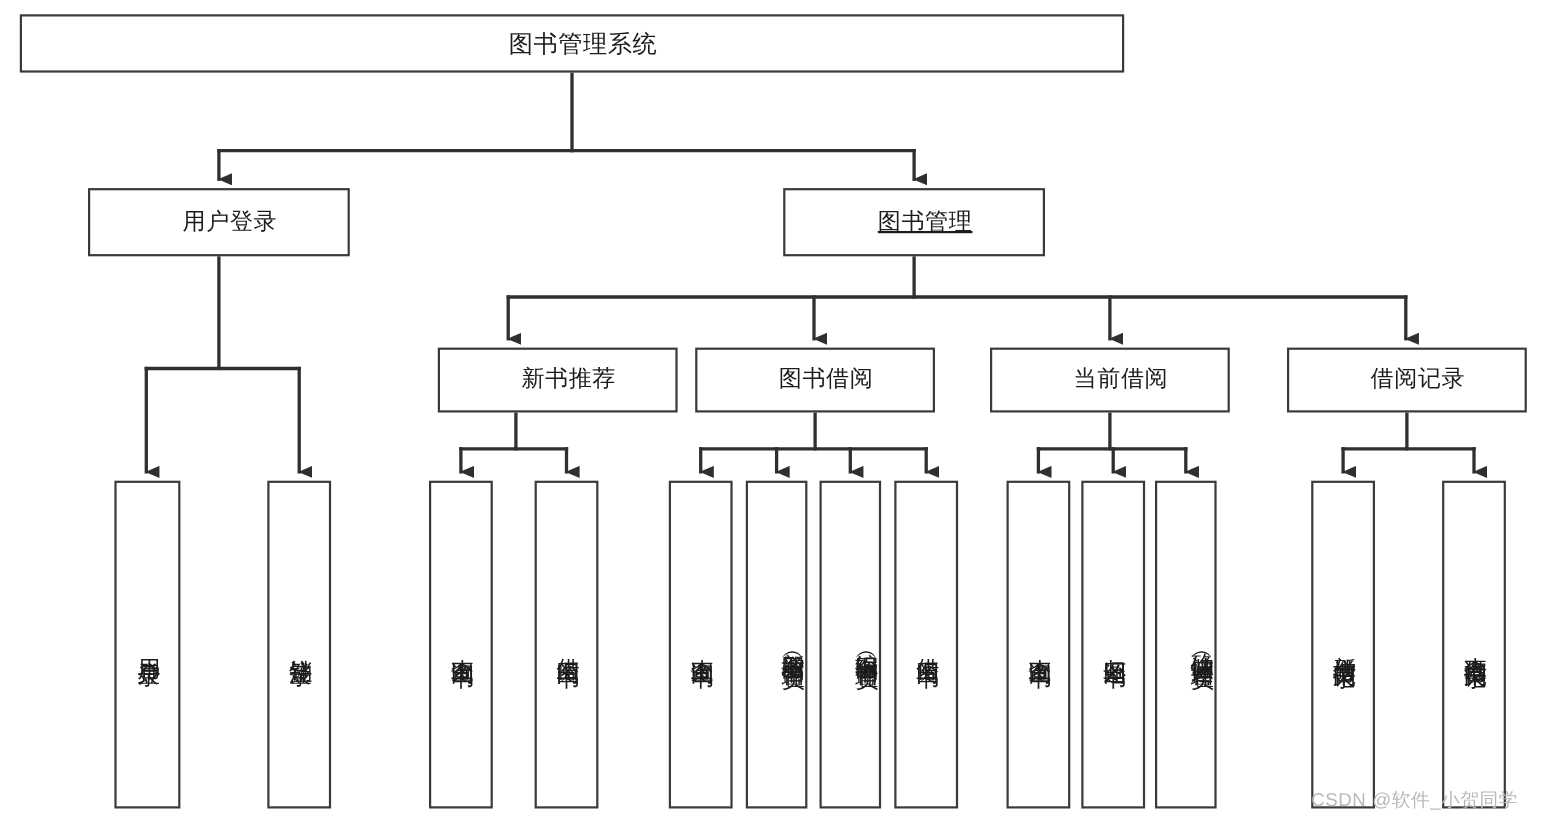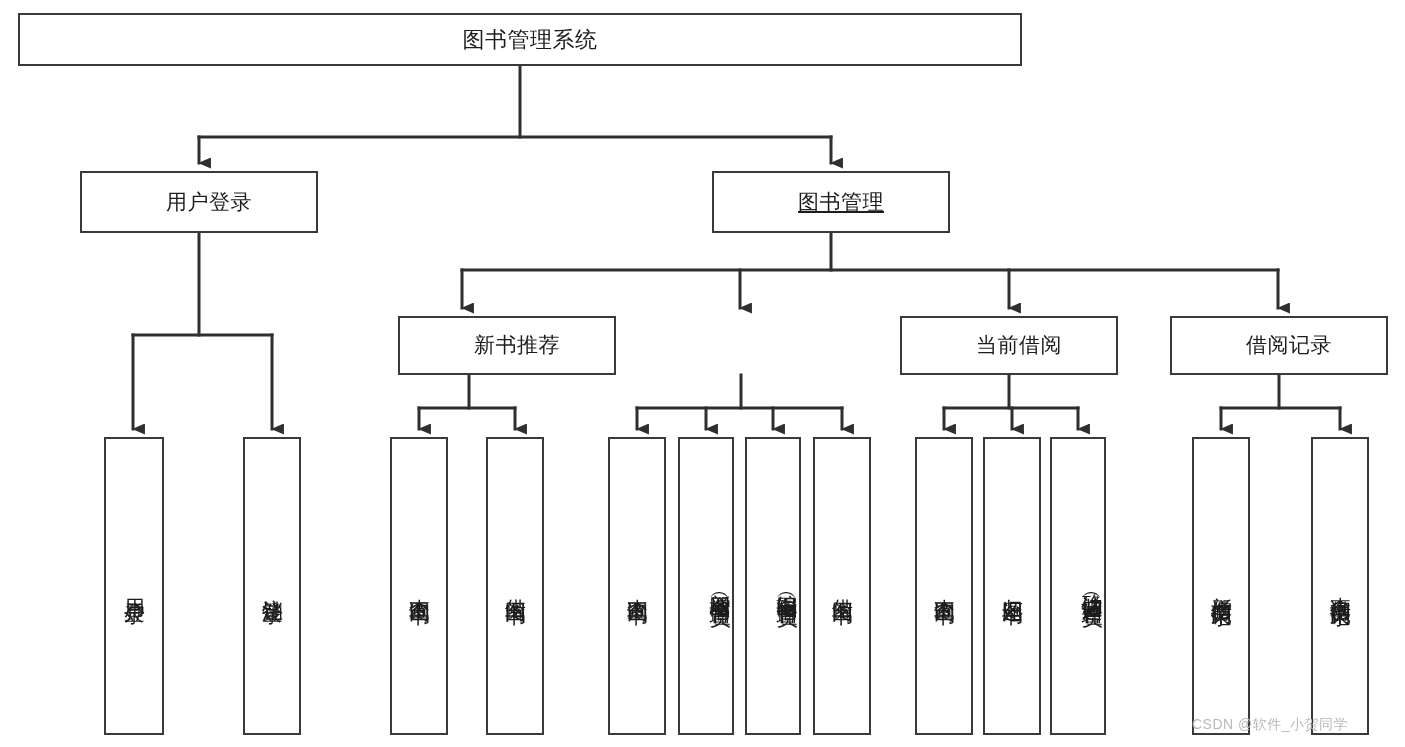--- a/index.html
+++ b/index.html
@@ -53,21 +53,21 @@
   .node.v.top {
     align-items: flex-start;
     justify-content: center;
   }
   .node.v.mid {
     align-items: center;
     justify-content: center;
   }
   .watermark {
     position: absolute;
-    font-size: 14px;
+    font-size: 17px;
     color: #b9b9b9;
     white-space: nowrap;
     letter-spacing: 0.5px;
   }
 </style>
 </head>
 <body>
 
 <div id="canvas">
 
@@ -120,20 +120,21 @@
       <path d="M 1340 408 L 1340 429" marker-end="url(#arrow)"></path>
     </g>
   </svg>
 
   <div class="node h root" style="left: 18px; top: 13px; width: 1004px; height: 53px;">图书管理系统</div>
 
   <div class="node h" style="left: 80px; top: 171px; width: 238px; height: 62px;">用户登录</div>
   <div class="node h" style="left: 712px; top: 171px; width: 238px; height: 62px; text-decoration: underline;">图书管理</div>
 
   <div class="node h" style="left: 360px; top: 316px; width: 218px; height: 59px; margin-left: 38px;">新书推荐</div>
+  <div class="node h" style="left: 632px; top: 316px; width: 218px; height: 59px;">图书借阅</div>
   <div class="node h" style="left: 1170px; top: 316px; width: 218px; height: 59px;">借阅记录</div>
   <div class="node h" style="left: 900px; top: 316px; width: 218px; height: 59px;">当前借阅</div>
 
   <div class="node v mid" style="left: 104px; top: 437px; width: 60px; height: 298px;">用户登录</div>
   <div class="node v mid" style="left: 243px; top: 437px; width: 58px; height: 298px;">注销登录</div>
   <div class="node v mid" style="left: 390px; top: 437px; width: 58px; height: 298px;">查询图书</div>
   <div class="node v mid" style="left: 486px; top: 437px; width: 58px; height: 298px;">借阅图书</div>
   <div class="node v mid" style="left: 608px; top: 437px; width: 58px; height: 298px;">查询图书</div>
   <div class="node v top" style="left: 678px; top: 437px; width: 56px; height: 298px;">新增图书（管理员）</div>
   <div class="node v top" style="left: 745px; top: 437px; width: 56px; height: 298px;">编辑图书（管理员）</div>

